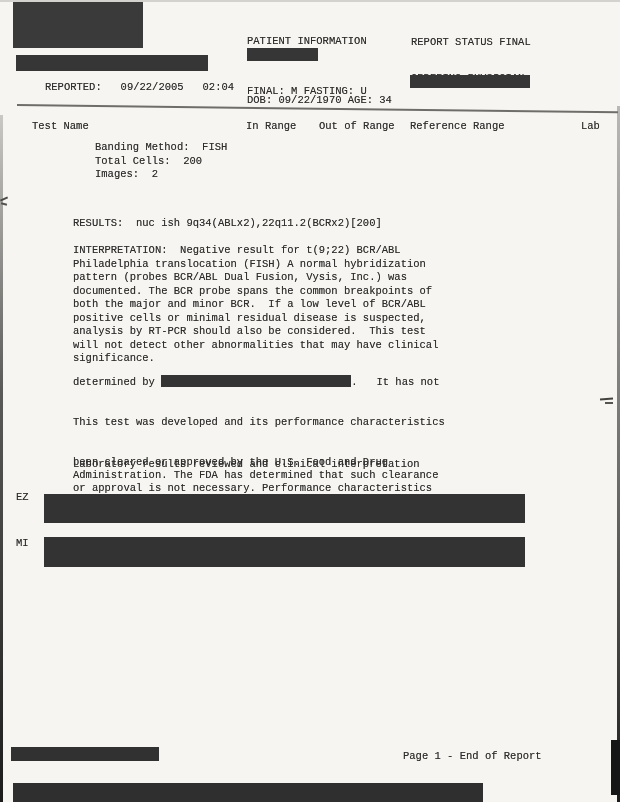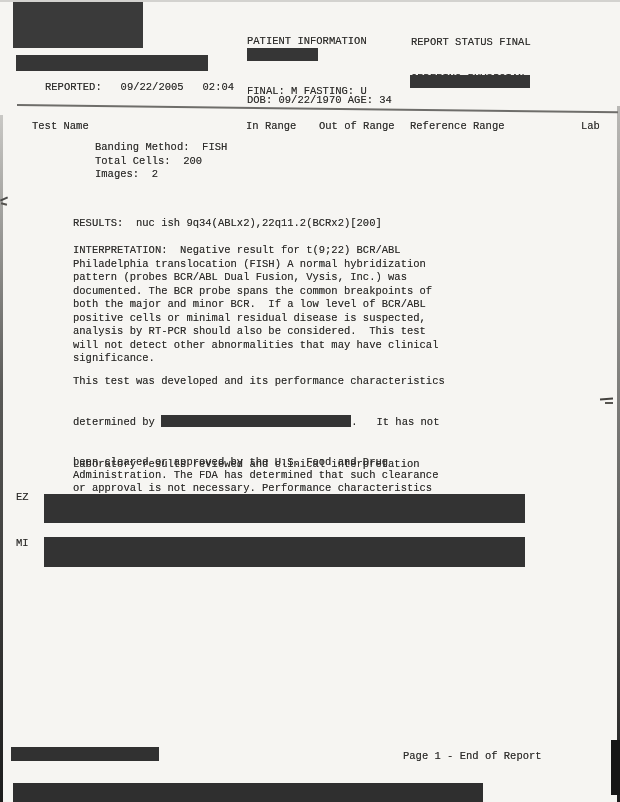--- a/index.html
+++ b/index.html
@@ -61,22 +61,22 @@
 Philadelphia translocation (FISH) A normal hybridization
 pattern (probes BCR/ABL Dual Fusion, Vysis, Inc.) was
 documented. The BCR probe spans the common breakpoints of
 both the major and minor BCR.  If a low level of BCR/ABL
 positive cells or minimal residual disease is suspected,
 analysis by RT-PCR should also be considered.  This test
 will not detect other abnormalities that may have clinical
 significance.</div>
 
   <div class="t" style="left:73px;top:349px;line-height:13.2px;">
+    <div><span>determined by </span><span class="inline-redact" style="width:190px;"></span><span>.   It has not</span></div>
     <div>This test was developed and its performance characteristics</div>
-    <div><span>determined by </span><span class="inline-redact" style="width:190px;"></span><span>.   It has not</span></div>
     <div>been cleared or approved by the U.S. Food and Drug
 Administration. The FDA has determined that such clearance
 or approval is not necessary. Performance characteristics
 refer to the analytical performance of the test.</div>
   </div>
 
   <div class="t" style="left:73px;top:431px;">
     <div>Laboratory results reviewed and clinical interpretation</div>
     <div><span>provided by </span><span class="inline-redact" style="width:189px;height:13px;"></span></div>
   </div>

